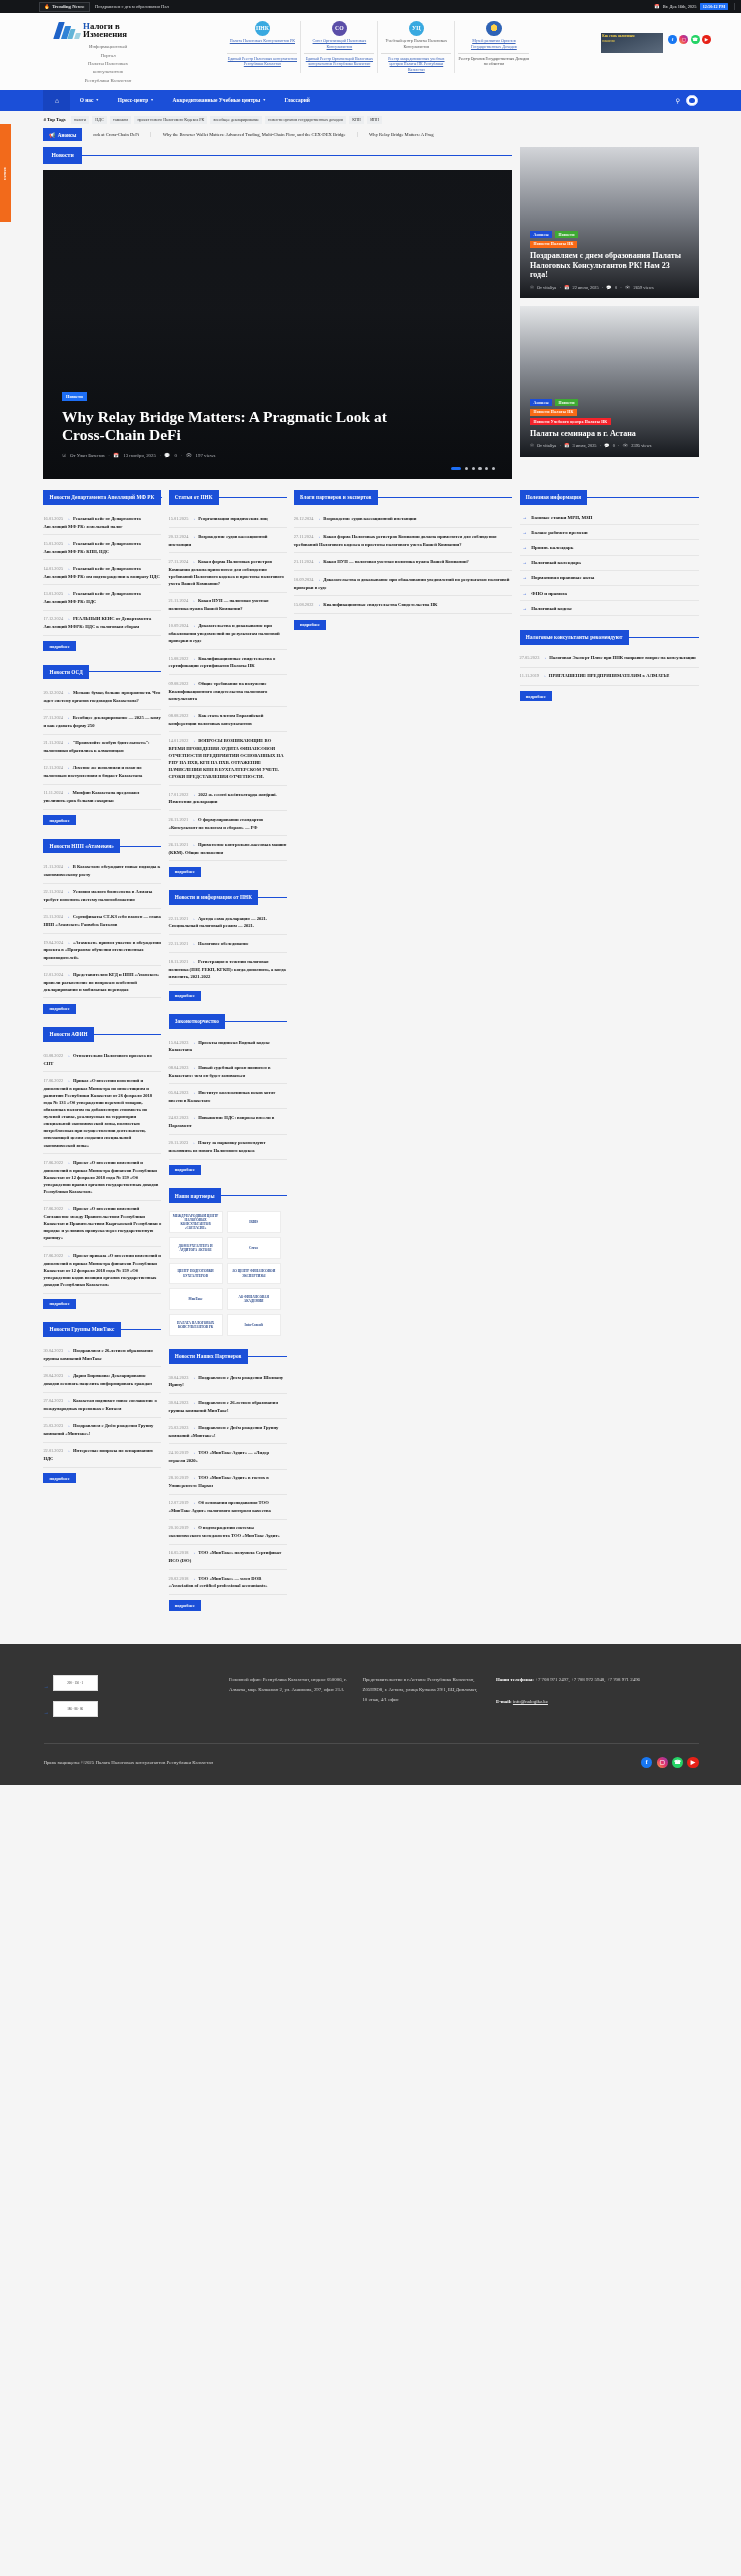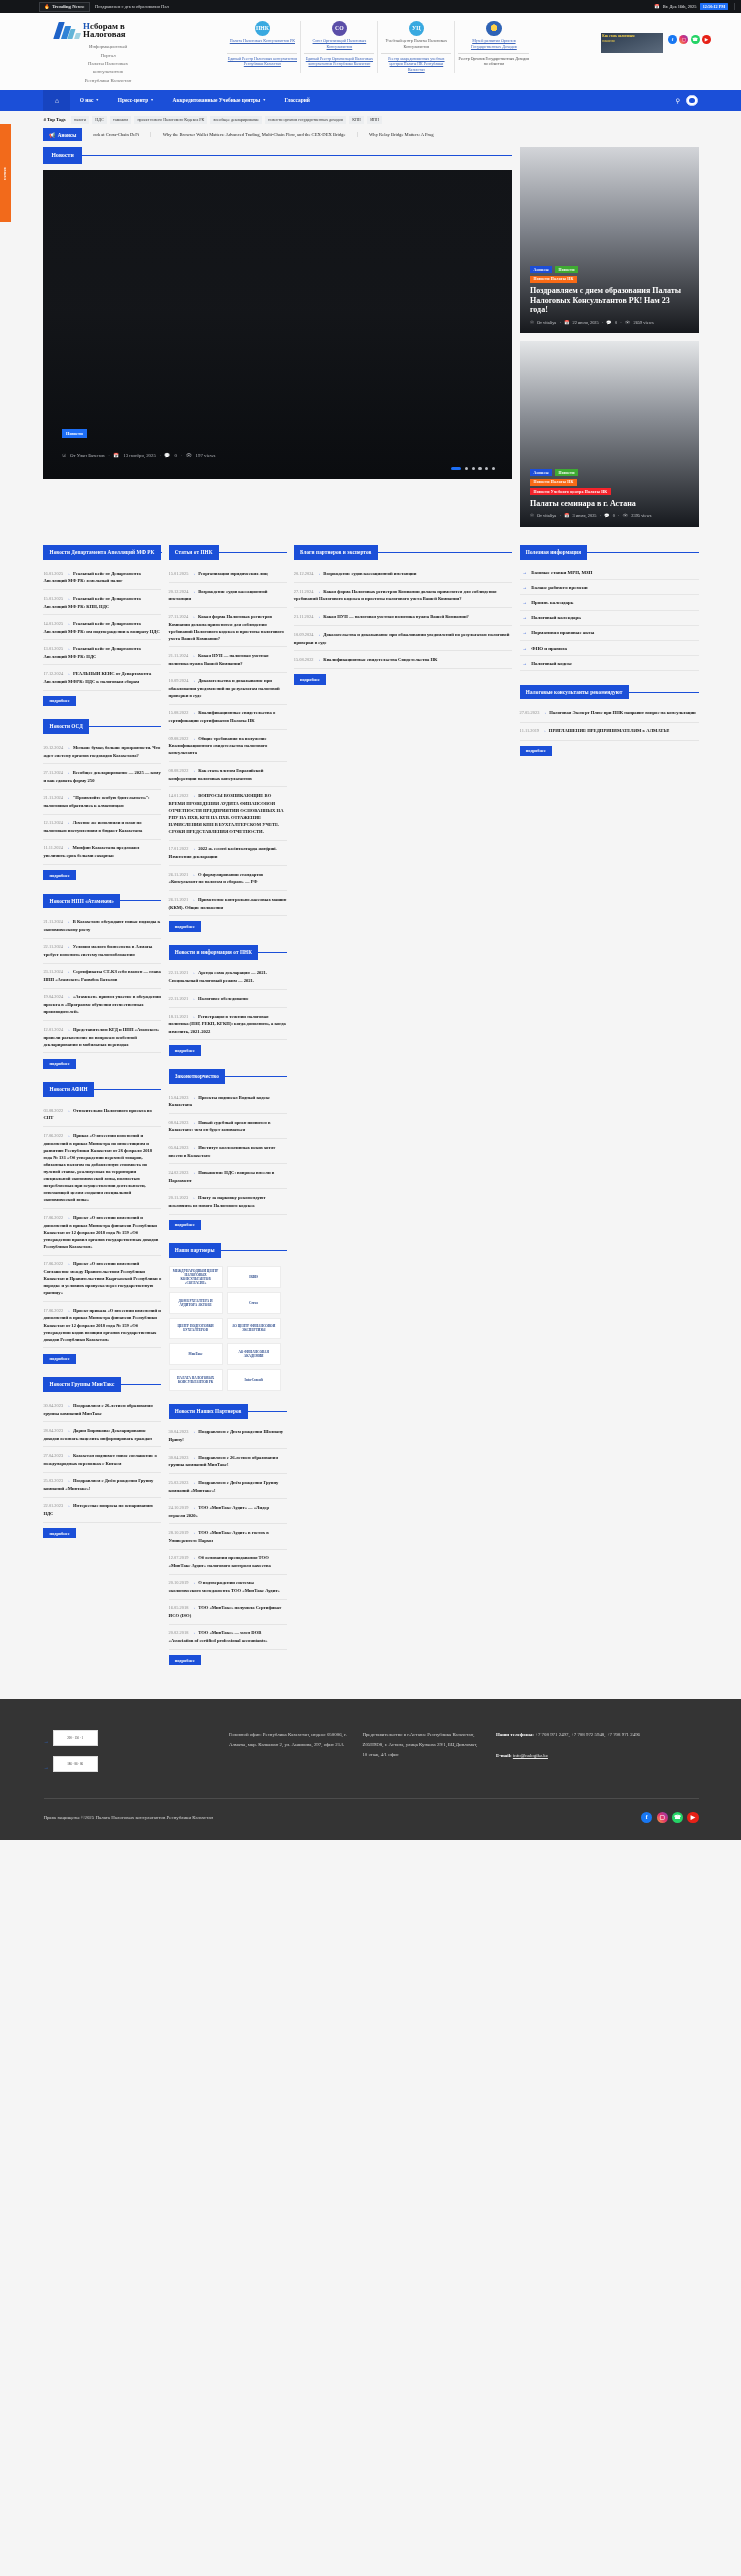--- a/index.html
+++ b/index.html
@@ -243,21 +243,21 @@
   .meta .dot { opacity:.6; }
   .dots {
     position:absolute; right:17.5px; bottom:9.3px; z-index:3;
     display:flex; align-items:center; gap:3.6px;
   }
   .dots i { width:3.1px;height:3.1px;border-radius:50%;background:#b9bcc2;display:block;}
   .dots i.on { width:10.3px; border-radius:2.1px; background:#1d6ef5;}
 
   
   .side-card {
-    height: 186px; position:relative; overflow:hidden; margin-bottom: 7.2px;
+    height: 151px; position:relative; overflow:hidden; margin-bottom: 7.2px;
     background: linear-gradient(180deg,#d3d5d9 0%, #7e828a 45%, #16181c 100%);
   }
   .side-card.c2 { background: linear-gradient(180deg,#e4e6e8 0%, #8b8f96 40%, #15181d 100%); }
   .side-body { position:absolute; left:10.3px; right:10.3px; bottom: 8.2px; z-index:2;}
   .pill-row { display:flex; gap:2.6px; flex-wrap:wrap; margin-bottom:2.6px;}
   .pill {
     font-size:3.9px; font-weight:bold; color:#fff; padding:1.5px 3.6px;
     font-family:"Liberation Serif",serif; letter-spacing:0.2px;
   }
   .p-blue{background:#1d4ed8;} .p-green{background:#3faa33;}
@@ -359,22 +359,22 @@
 
     <div class="brand">
       <div class="brand-row">
         <div class="brand-mark">
           <span class="bm1"></span>
             <span class="bm2"></span>
             <span class="bm3"></span>
             <span class="bm4"></span>
         </div>
         <div class="brand-title">
-          <span class="l1"><span>Н</span><em>сборам в</em></span>
-          <span class="l2">Налоговая</span>
+          <span class="l1"><span>Н</span><em>алоги в</em></span>
+          <span class="l2">Изменения</span>
         </div>
       </div>
       <div class="brand-sub">
         <div>Информационный</div>
         <div>Портал</div>
         <div>Палаты Налоговых</div>
         <div>консультантов</div>
         <div>Республики Казахстан</div>
       </div>
     </div>
@@ -477,20 +477,21 @@
   <div class="hero-row">
 
     <div class="hero-main">
       <div class="sec-head">
         <div class="sec-title">Новости</div>
         <div class="sec-rule"></div>
       </div>
       <div class="hero-card">
         <div class="hero-body">
           <span class="cat-pill">Новости</span>
+          <div class="hero-title">Why Relay Bridge Matters: A Pragmatic Look at Cross-Chain DeFi</div>
           <div class="meta">
             <span>☉</span>
             <span>От Улан Батенов</span>
             <span class="dot">·</span>
             <span>📅</span>
             <span>13 ноября, 2025</span>
             <span class="dot">·</span>
             <span>💬</span>
             <span>0</span>
             <span class="dot">·</span>

